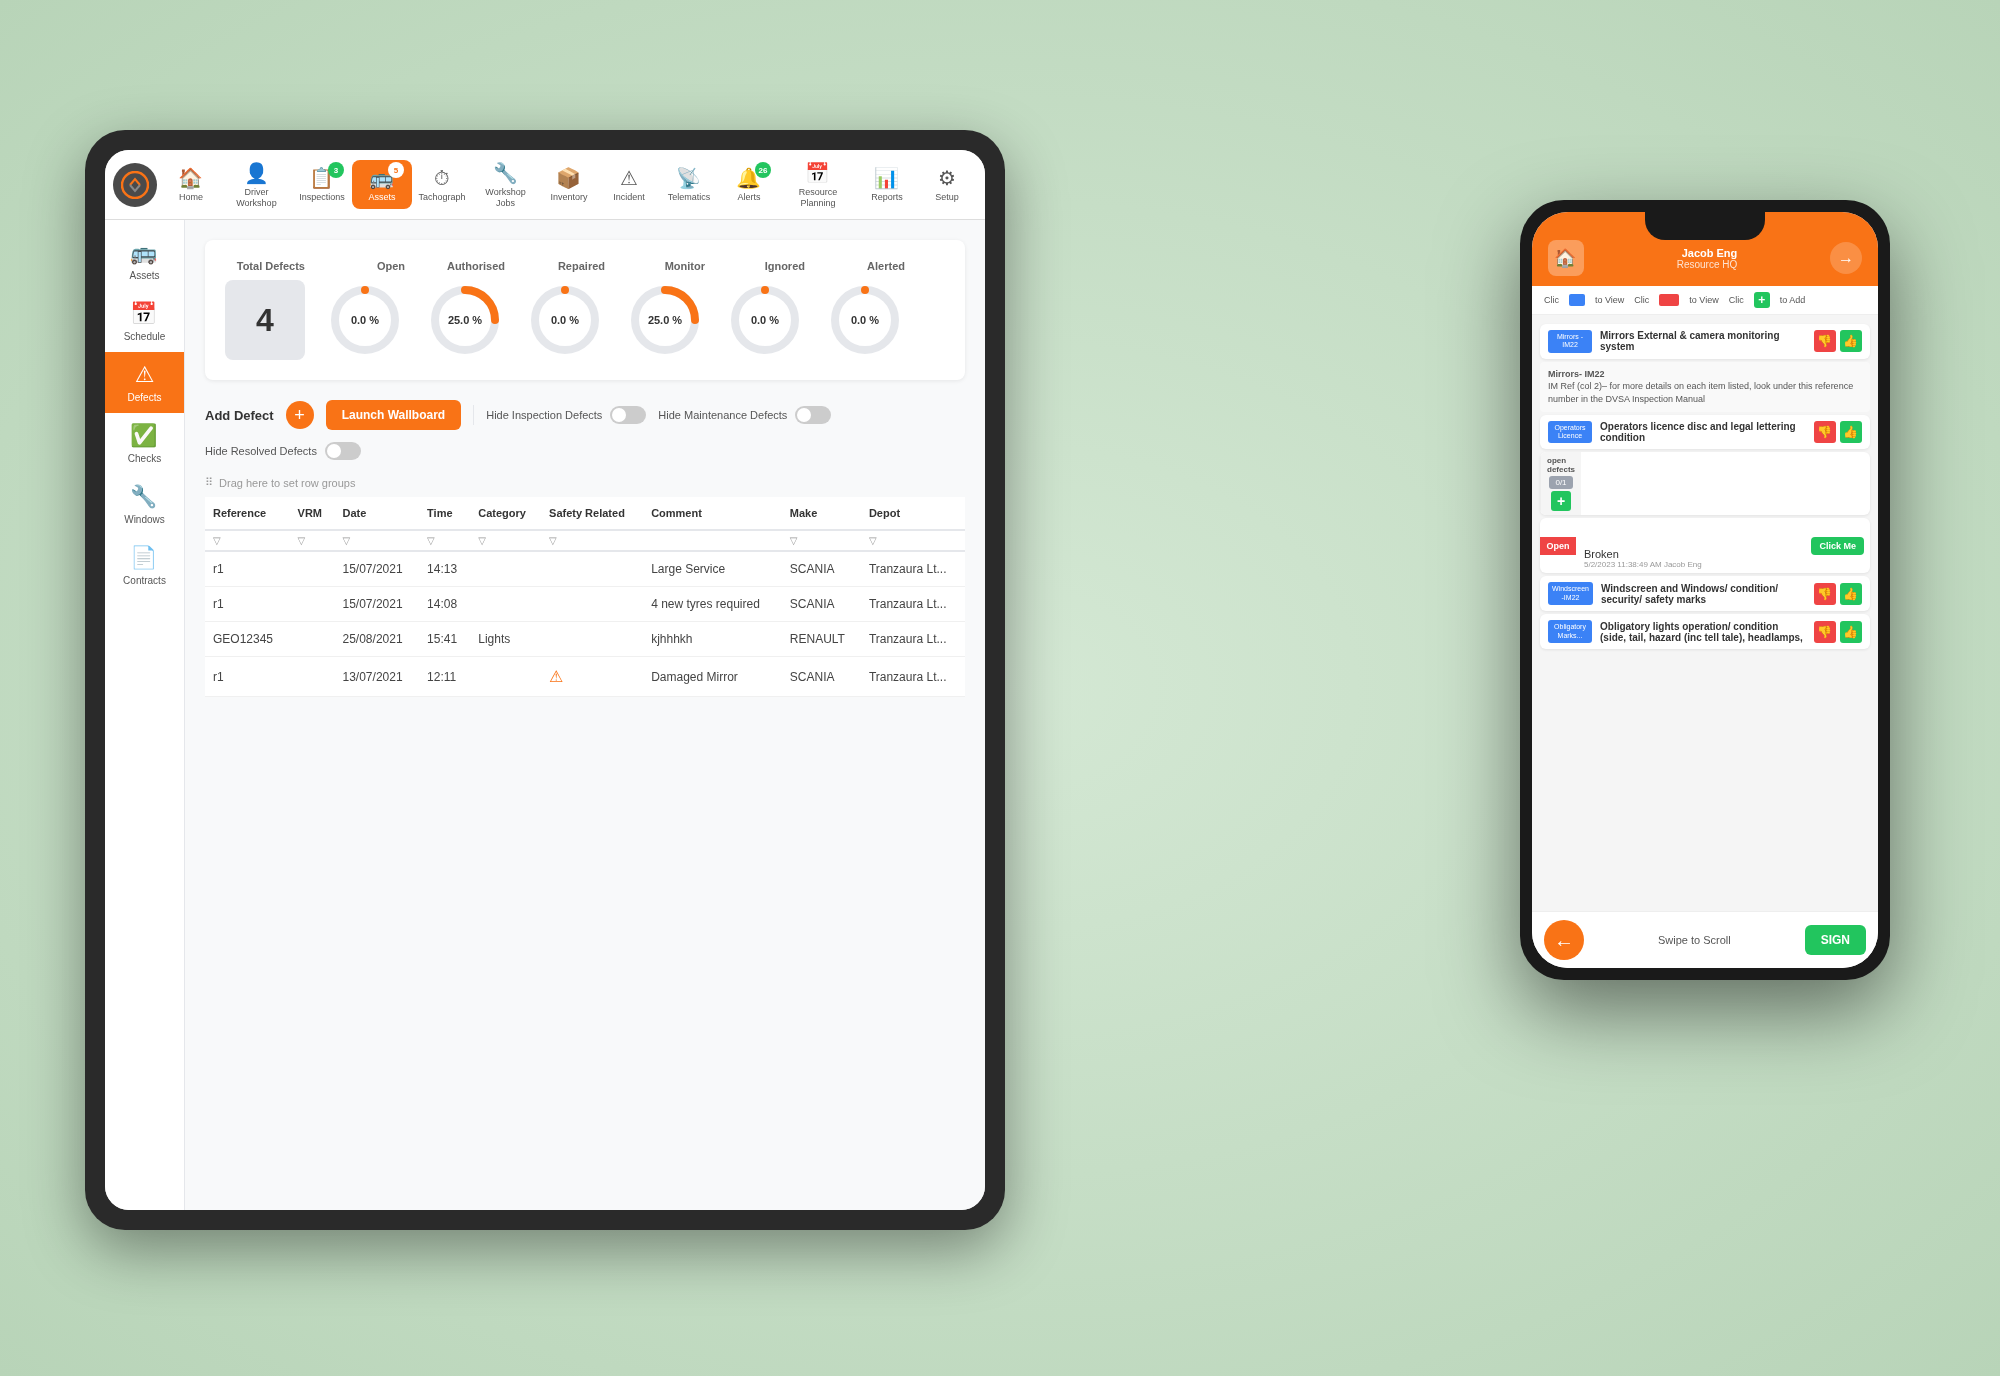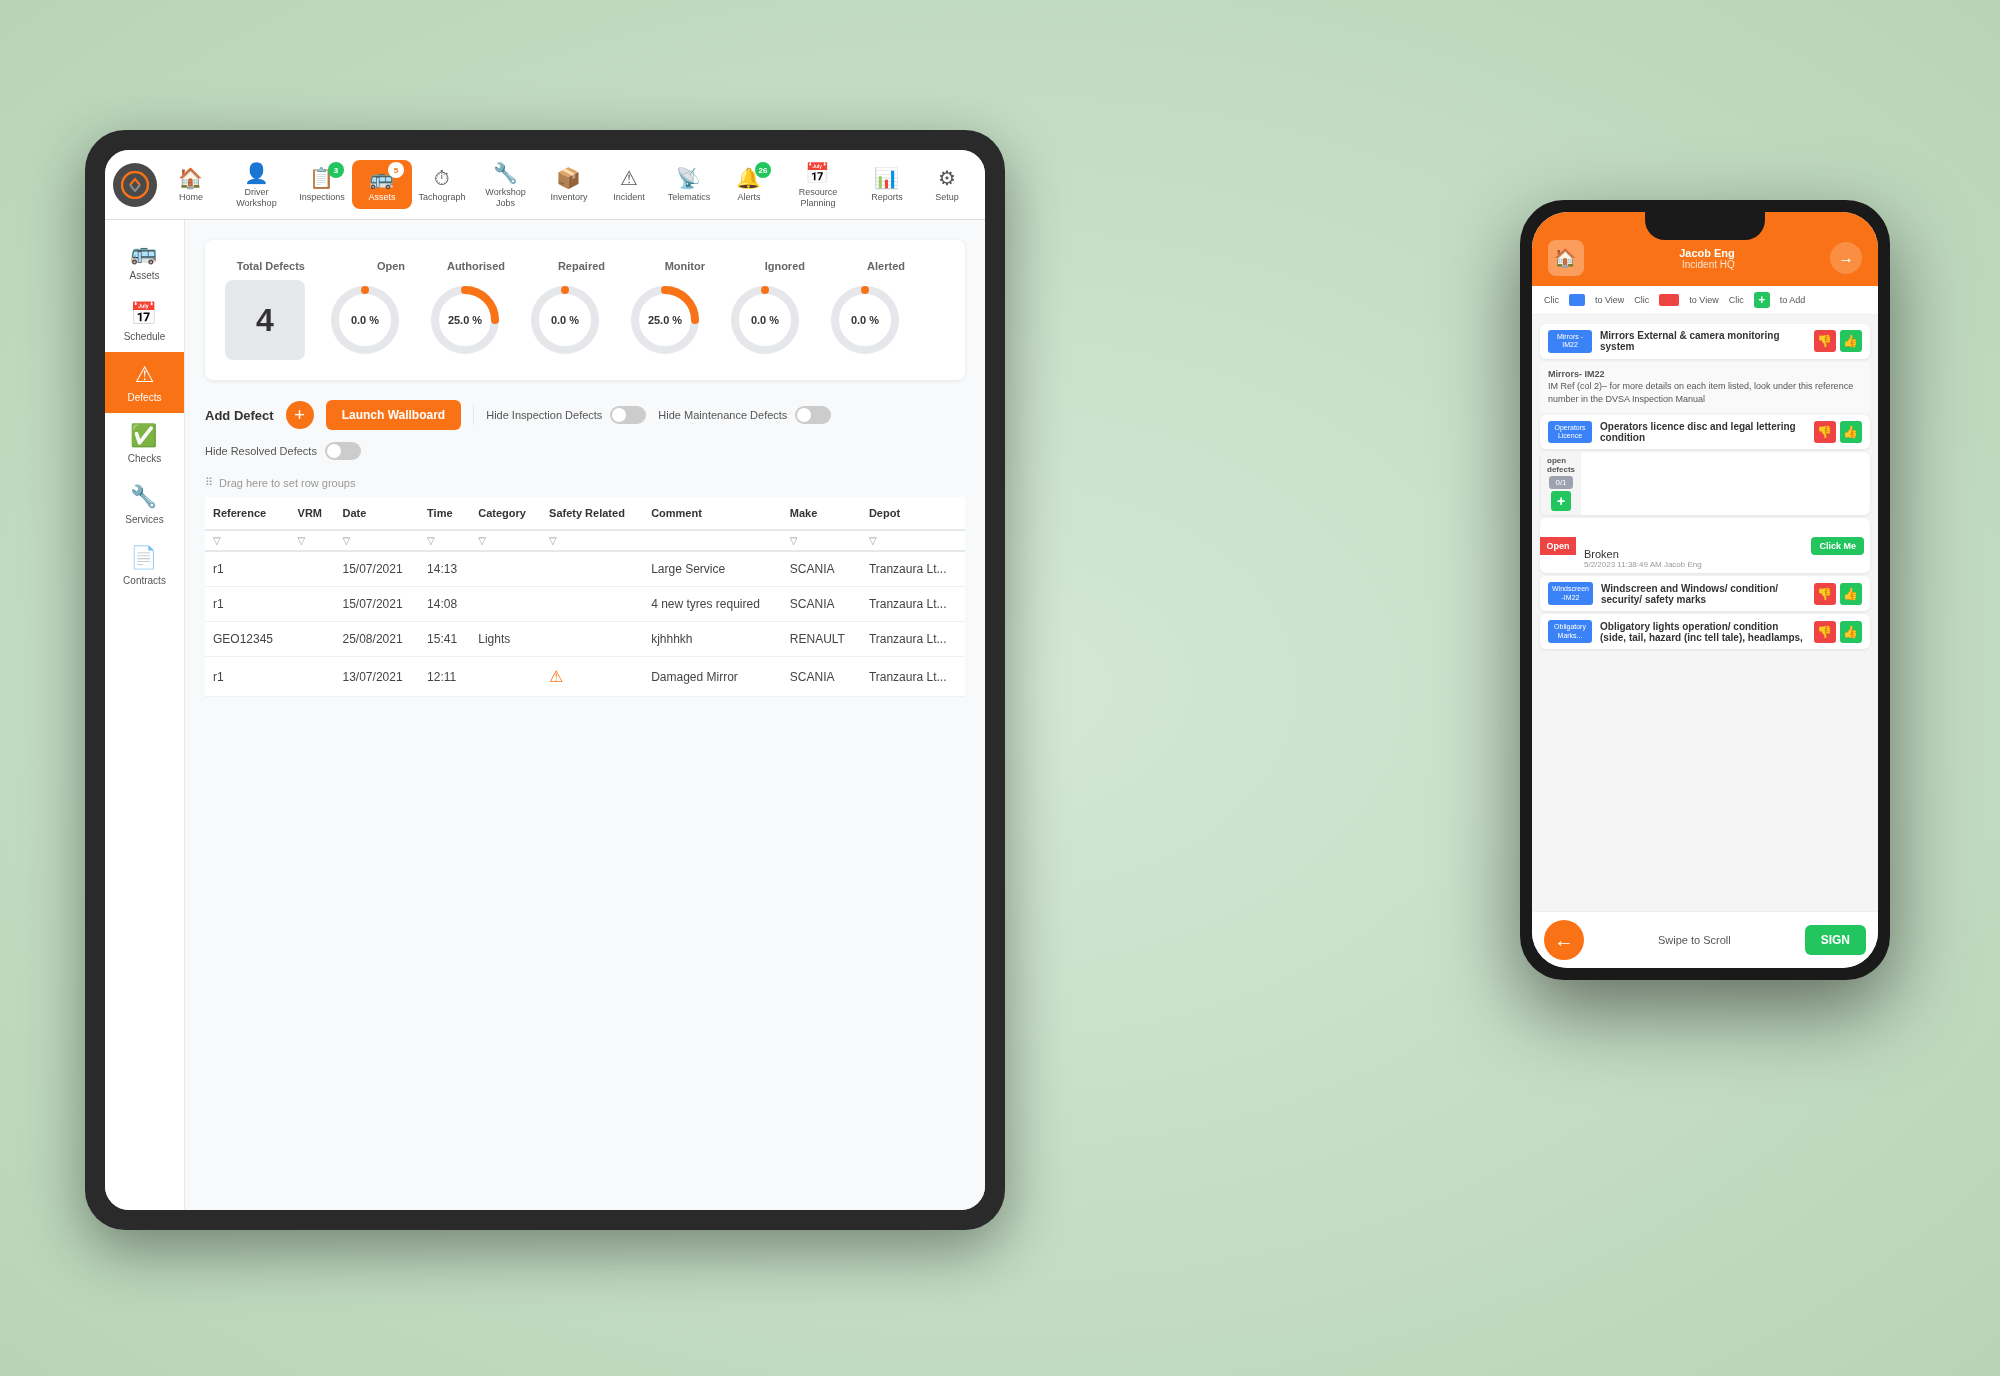--- a/index.html
+++ b/index.html
@@ -676,21 +676,21 @@
         <div class="sidebar-item active">
           <span class="sidebar-icon">⚠</span>
           <span class="sidebar-label">Defects</span>
         </div>
         <div class="sidebar-item">
           <span class="sidebar-icon">✅</span>
           <span class="sidebar-label">Checks</span>
         </div>
         <div class="sidebar-item">
           <span class="sidebar-icon">🔧</span>
-          <span class="sidebar-label">Services</span>
+          <span class="sidebar-label">Windows</span>
         </div>
         <div class="sidebar-item">
           <span class="sidebar-icon">📄</span>
           <span class="sidebar-label">Contracts</span>
         </div>
       </div>
 
       <div class="main-content">
 
         <div class="stats-row">
@@ -905,21 +905,21 @@
 </div>
 
 <div class="phone">
   <div class="phone-notch"></div>
   <div class="phone-screen">
 
     <div class="phone-header">
       <div class="phone-home-icon">🏠</div>
       <div class="phone-user-info">
         <div class="phone-user-name">Jacob Eng</div>
-        <div class="phone-user-org">Incident HQ</div>
+        <div class="phone-user-org">Resource HQ</div>
       </div>
       <div class="phone-arrow">→</div>
     </div>
 
     <div class="phone-legend">
       <span>Clic</span>
       <span class="legend-blue"></span>
       <span>to View</span>
       <span>Clic</span>
       <span class="legend-red" style="background:#ef4444;width:20px;height:12px;display:inline-block;border-radius:2px;"></span>

